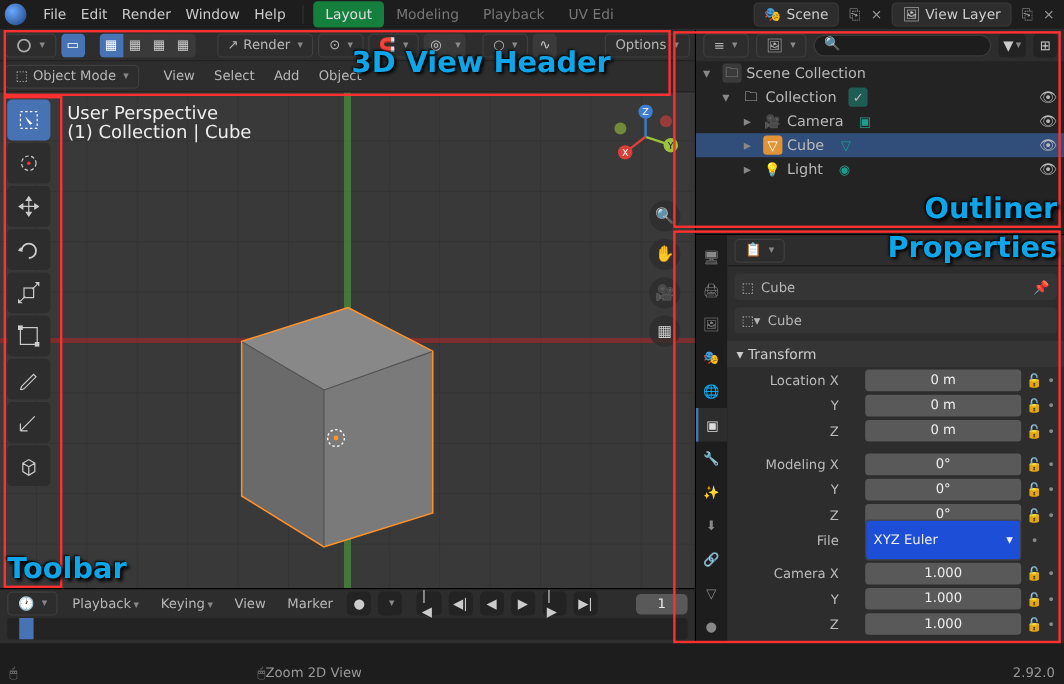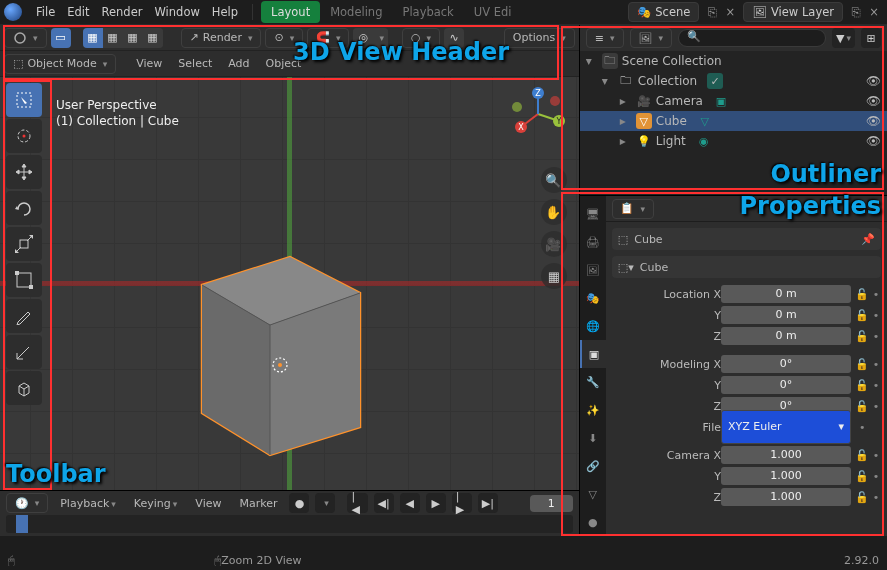--- a/index.html
+++ b/index.html
@@ -41,21 +41,21 @@
   background-image:
     linear-gradient(transparent 0,transparent 49.5%,rgba(170,40,40,.6) 49.5%,rgba(170,40,40,.6) 50.5%,transparent 50.5%),
     linear-gradient(90deg,transparent 0,transparent 49.5%,rgba(80,170,60,.55) 49.5%,rgba(80,170,60,.55) 50.5%,transparent 50.5%),
     linear-gradient(#333 1px,transparent 1px),
     linear-gradient(90deg,#333 1px,transparent 1px);
   background-size:100% 100%,100% 100%,42px 42px,42px 42px;
   background-position:0 0,0 0,-12px -2px,-12px -2px;
 }
 #cube { position:absolute; left:190px; top:140px; width:180px; height:230px; }
 #cube svg{width:100%;height:100%;overflow:visible;}
-#infotext { position:absolute; top:20px; left:56px; color:#eee; font-size:12px; line-height:16px; }
+#infotext { position:absolute; top:9px; left:56px; color:#eee; font-size:15px; line-height:16px; }
 
 
 #toolbar { position:absolute; top:6px; left:6px; width:38px; display:flex; flex-direction:column; gap:2px;}
 #toolbar .tool { width:36px; height:34px; background:#2d2d2d; border-radius:4px; display:flex; align-items:center; justify-content:center; color:#ccc; font-size:14px;}
 #toolbar .tool.active{ background:#4772b3; color:#fff;}
 #toolbar .tool svg{width:18px;height:18px;}
 
 
 #gizmo{position:absolute;top:10px;right:14px;width:54px;height:54px;}
 #r-gizmos{position:absolute;top:90px;right:12px;display:flex;flex-direction:column;gap:6px;}
@@ -83,21 +83,21 @@
 
 #props{flex:1;background:#2d2d2d;display:flex;}
 #ptabs{width:26px;background:#1d1d1d;display:flex;flex-direction:column;padding-top:4px;gap:0;}
 #ptabs .pt{height:28px;display:flex;align-items:center;justify-content:center;color:#888;}
 #ptabs .pt.active{background:#2d2d2d;border-left:2px solid #4772b3;color:#ddd;}
 #pcontent{flex:1;padding:0;}
 #pcontent .phdr{height:26px;background:#2d2d2d;display:flex;align-items:center;gap:6px;padding:0 6px;border-bottom:1px solid #1d1d1d;}
 #pcontent .crumb{background:#353535;border-radius:4px;height:22px;display:flex;align-items:center;gap:6px;padding:0 6px;margin:6px;}
 .section-title{background:#353535;padding:4px 8px;color:#ccc;font-size:11.5px;}
 .formrow{display:flex;align-items:center;height:20px;margin:1px 6px;}
-.formrow .lab{flex:1;text-align:right;padding-right:0;color:#bbb;}
+.formrow .lab{flex:1;text-align:right;padding-right:22px;color:#bbb;}
 .formrow .val{width:130px;background:#595959;border-radius:3px;text-align:center;color:#eee;height:18px;line-height:18px;font-size:11px;}
 .formrow .val.dd2{background:#1d4ed8;border:1px solid #444;text-align:left;padding:16px 6px;display:flex;align-items:center;justify-content:space-between;}
 .formrow .post { display:flex; width:30px; gap:4px; padding-left:4px; color:#888;}
 
 
 #status{position:absolute;left:0;right:0;bottom:0;height:19px;background:#1d1d1d;color:#999;font-size:11px;display:flex;align-items:center;padding:0 8px;}
 #status .sp{flex:1}
 
 svg{display:block}
 </style>
@@ -395,20 +395,21 @@
         <div class="crumb">
           <span>⬚</span>
           <span>Cube</span>
           <span style="flex:1"></span>
           <span>📌</span>
         </div>
         <div class="crumb">
           <span>⬚▾</span>
           <span>Cube</span>
         </div>
+        <div class="section-title">▾ <span>Transform</span></div>
 
         <div class="formrow">
             <div class="lab">Location X</div>
             <div class="val">0 m</div>
             <div class="post">
               <span>🔓</span>
               <span>•</span>
             </div>
           </div>
         <div class="formrow">

